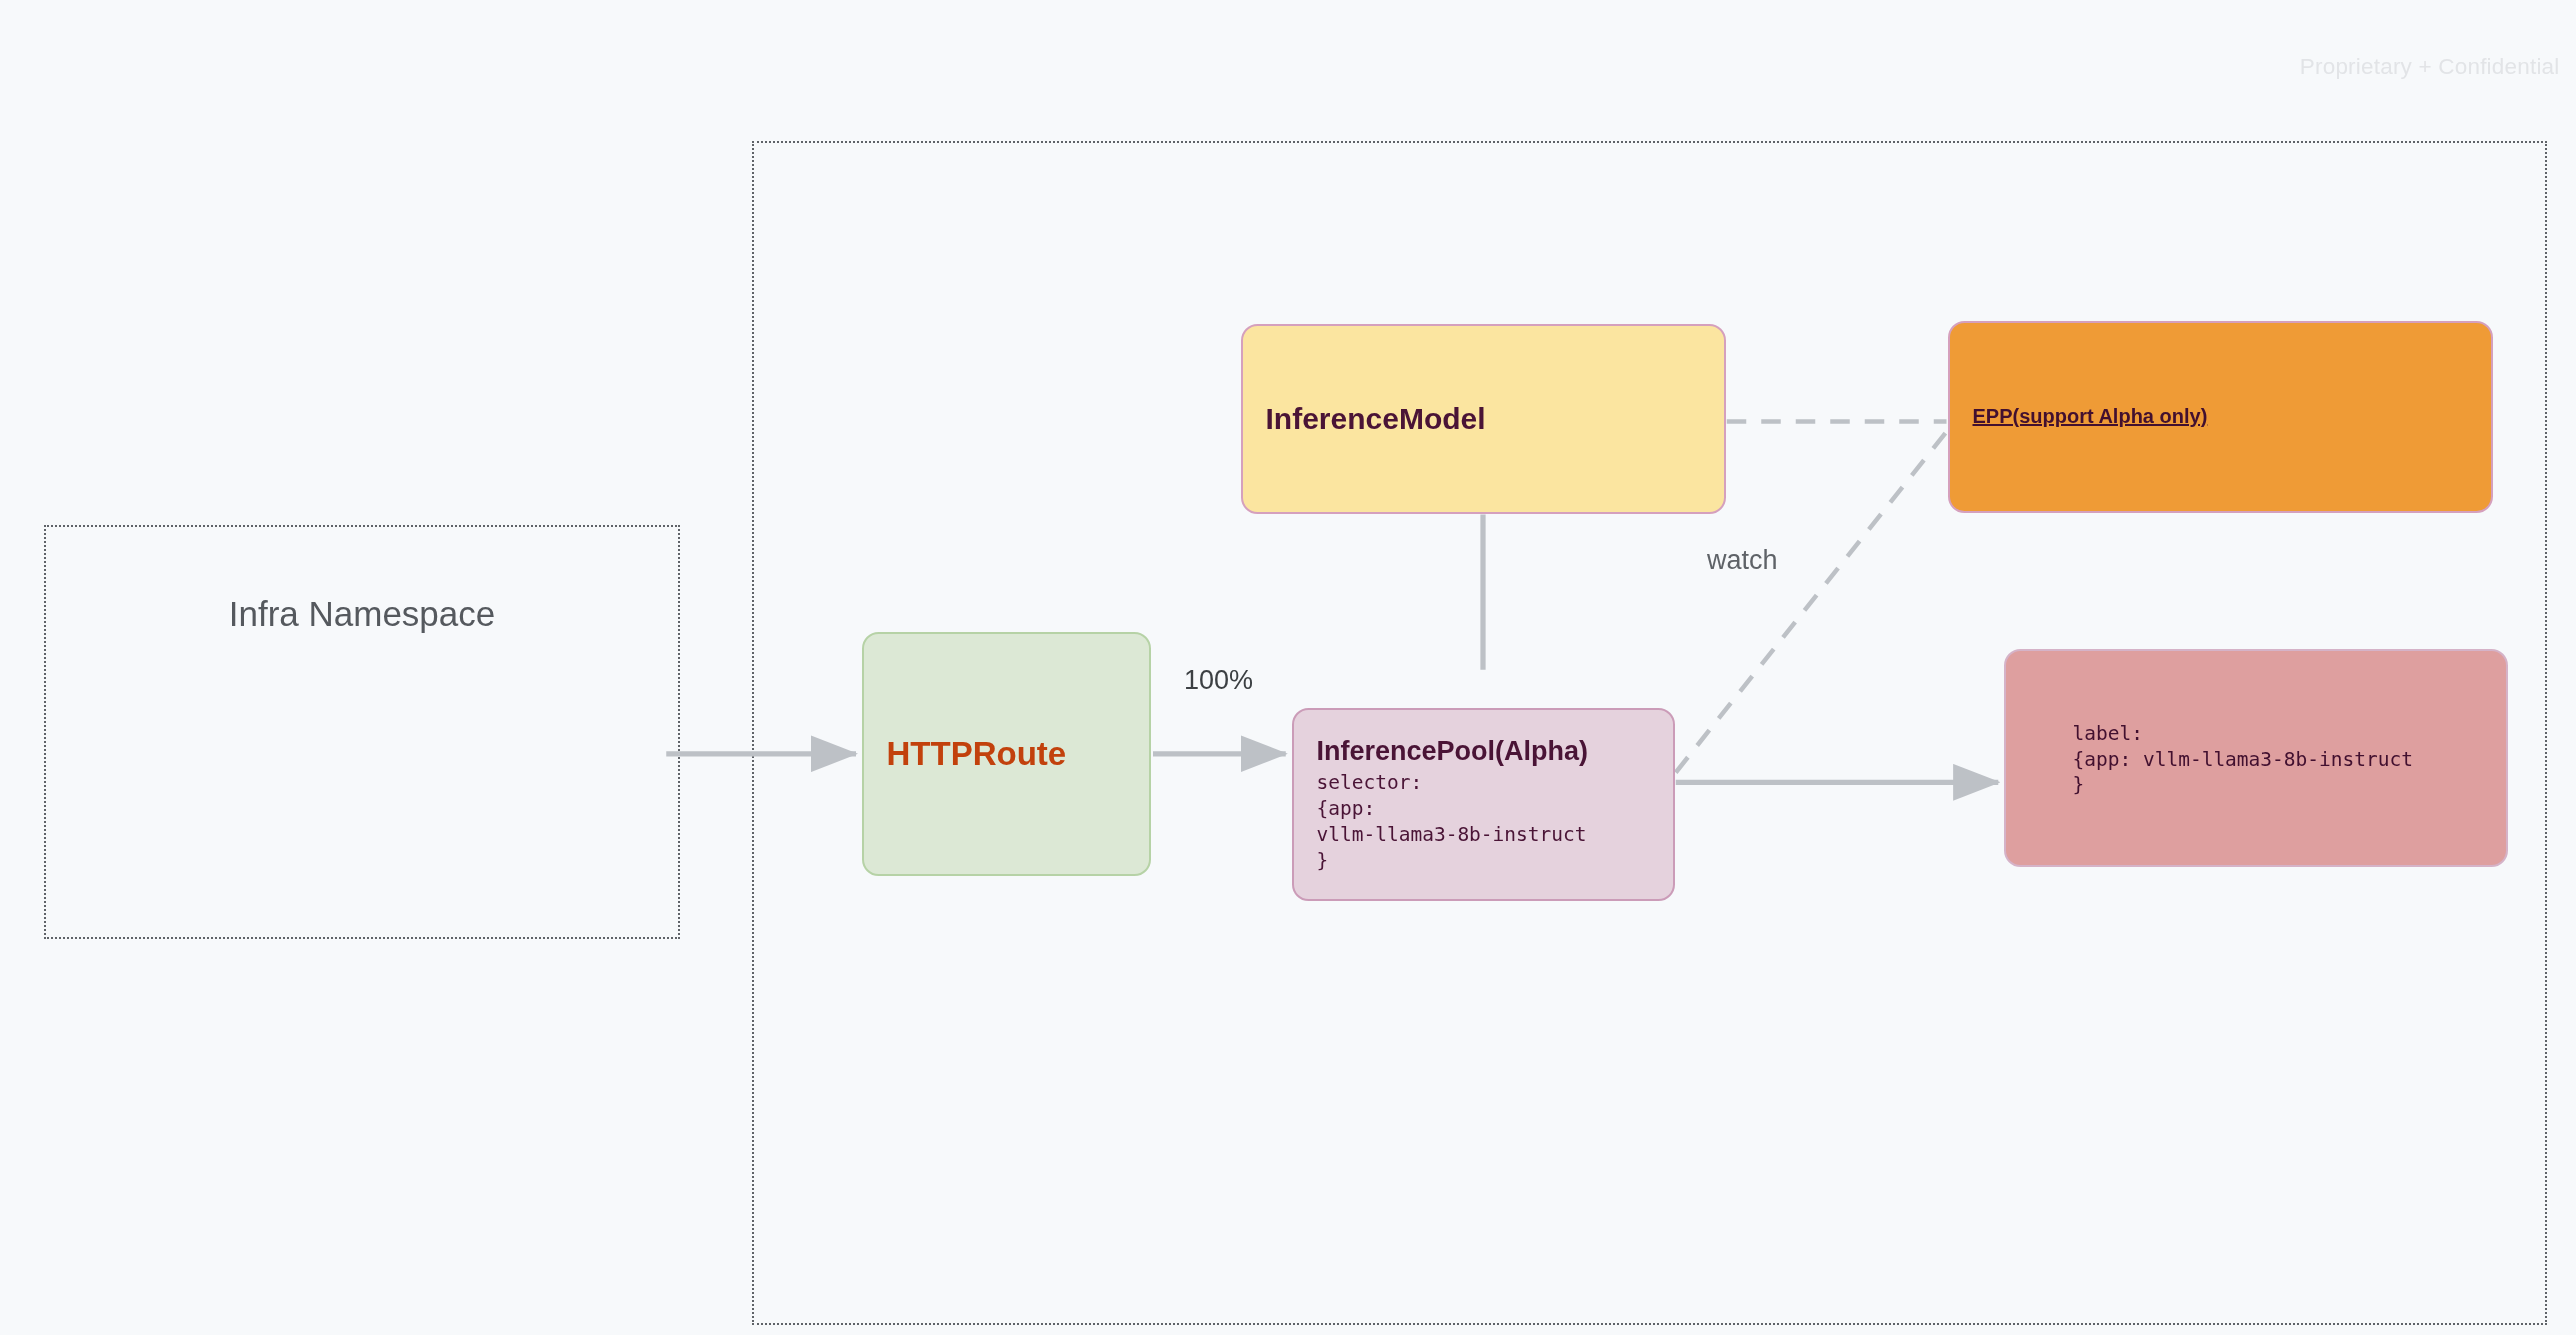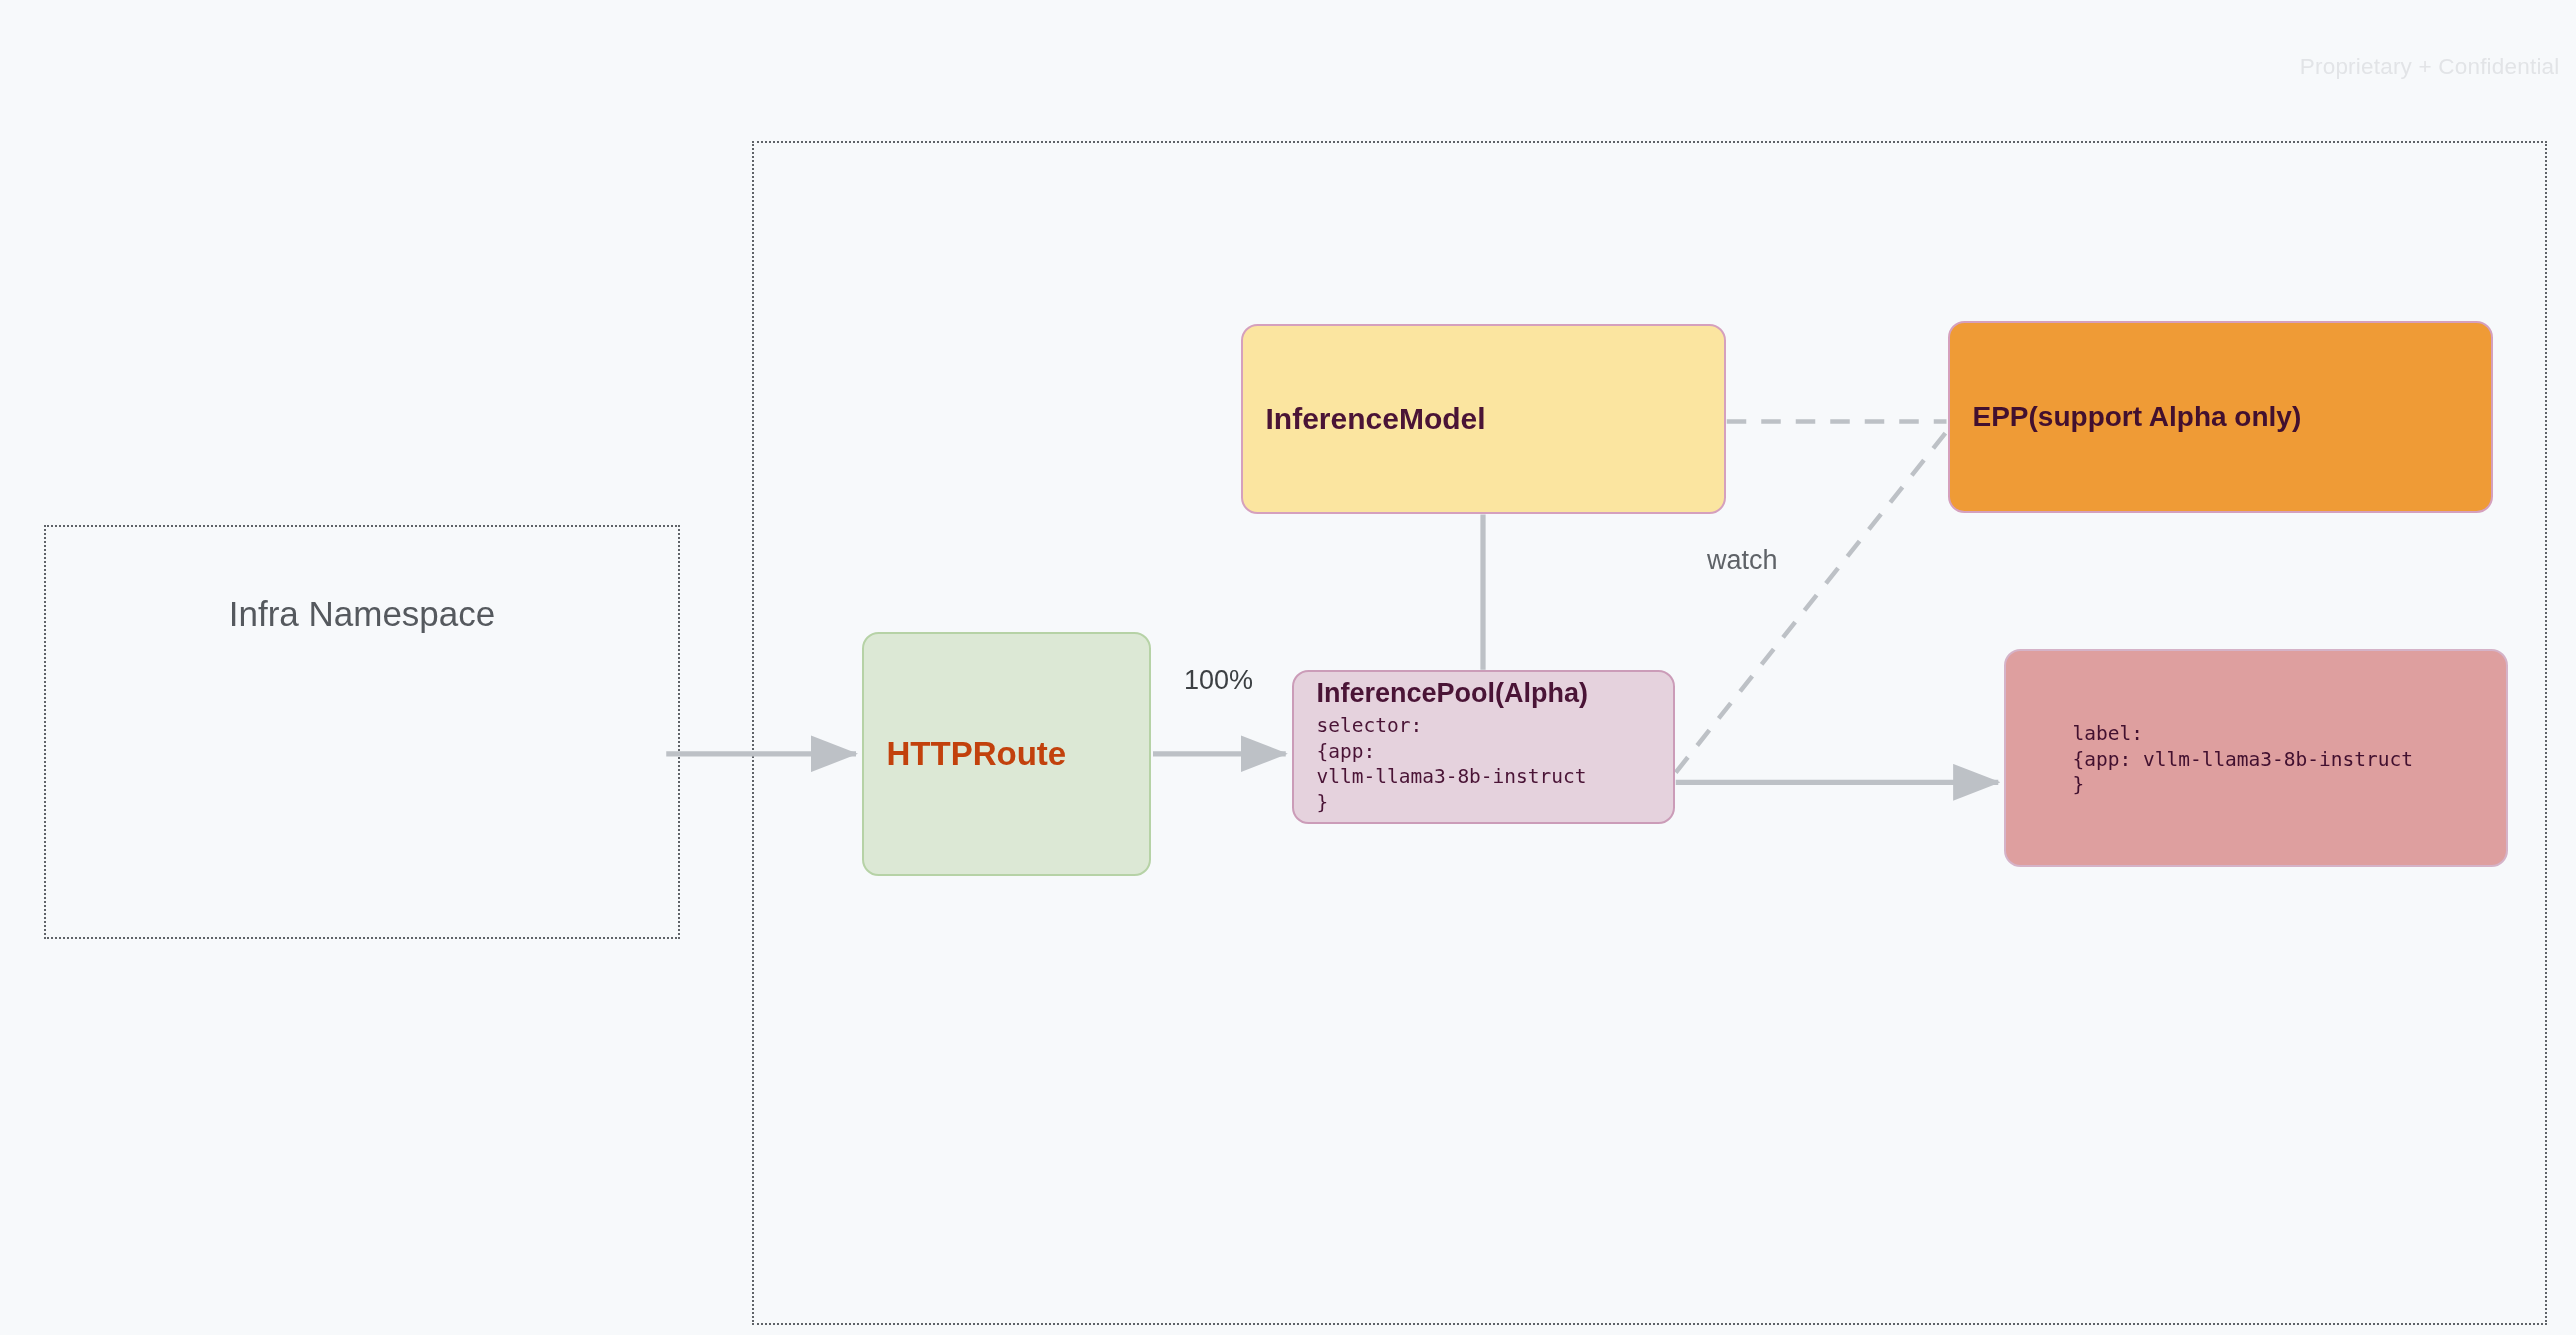--- a/index.html
+++ b/index.html
@@ -103,34 +103,34 @@
   .n-infmodel {
     left: 1241px; top: 324px; width: 485px; height: 190px;
     background: #fbe5a0;
     border: 2.3px solid #d5a0bd;
   }
   .n-infmodel .title { color: #4a1436; }
   .n-infmodel .sub   { color: #4a1436; }
 
   
   .n-infpool {
-    left: 1292px; top: 670px; width: 383px; height: 154px;
+    left: 1292px; top: 708px; width: 383px; height: 193px;
     background: #e5d2dd;
     border: 2.3px solid #cb9cb8;
   }
   .n-infpool .title { color: #4a1436; font-size: 27px; }
   .n-infpool .sub   { color: #4a1436; }
 
   
   .n-epp {
     left: 1948px; top: 321px; width: 545px; height: 192px;
     background: #ef9b36;
     border: 2.3px solid #d5a0bd;
   }
-  .n-epp .title { color: #42102f; font-size: 28px; }
+  .n-epp .title { color: #42102f; font-size: 20px; text-decoration: underline; }
 
   
   .n-pods {
     left: 2004px; top: 649px; width: 504px; height: 218px;
     background: #de9f9f;
     border: 2.3px solid #d5b3c8;
   }
   .n-pods .title { color: #42102f; font-size: 30px; }
   .n-pods .sub   { color: #42102f; margin-left: 44px; }
 

